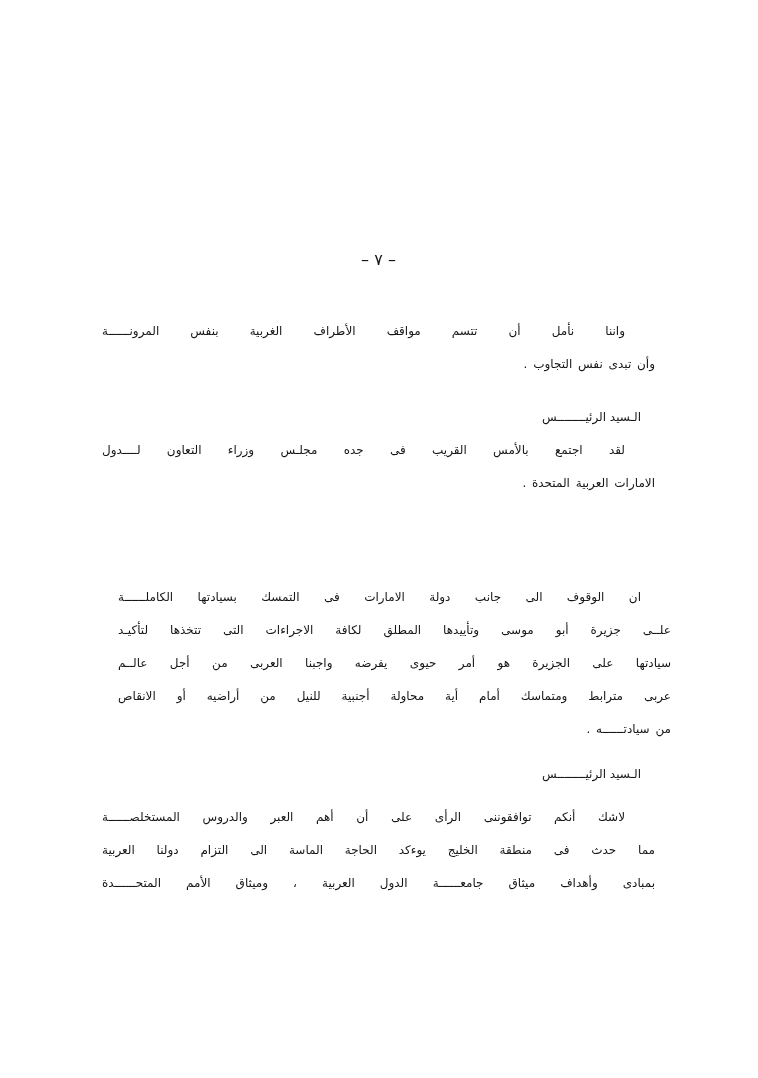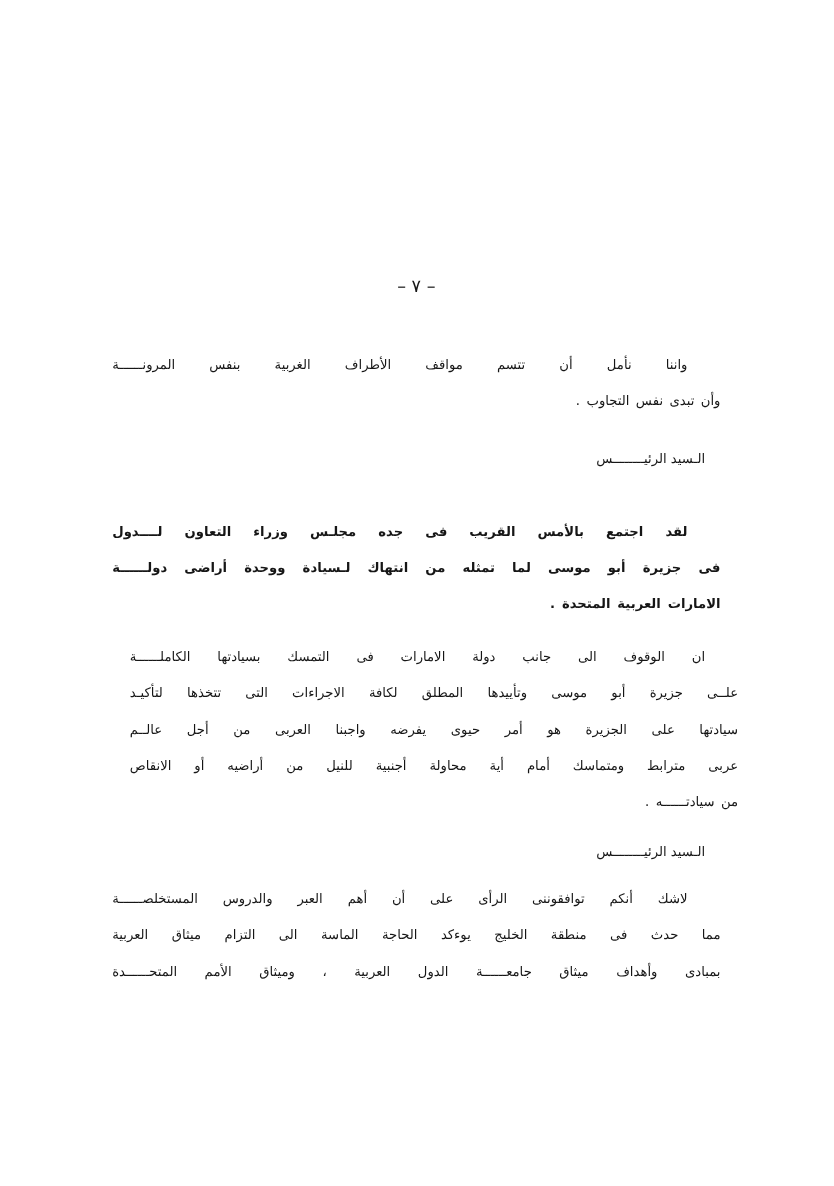--- a/index.html
+++ b/index.html
@@ -29,21 +29,21 @@
   .textblock {
     position: absolute;
     left: 102px;
     width: 553px;
     direction: rtl;
     font-size: 12px;
     line-height: 33px;
   }
   .block-p1 { top: 315px; }
   .block-h1 { top: 401px; }
-  .block-p2 { top: 467px; font-weight: bold; }
+  .block-p2 { top: 434px; }
   .block-p3 { top: 581px; margin-left: 16px; }
   .block-h2 { top: 758px; }
   .block-p4 { top: 801px; }
   .line {
     text-align: justify;
     text-align-last: justify;
     word-spacing: 2px;
   }
   .line.first {
     padding-right: 30px;
@@ -68,35 +68,34 @@
     <div class="line first">واننا نأمل أن تتسم مواقف الأطراف الغربية بنفس المرونــــــة</div>
     <div class="line end">وأن تبدى نفس التجاوب .</div>
   </div>
 
   <div class="textblock block-h1">
     <div class="heading">الـسيد الرئيــــــــس</div>
   </div>
 
   <div class="textblock block-p2">
     <div class="line first">لقد اجتمع بالأمس القريب فى جده مجلـس وزراء التعاون لــــدول</div>
-    <div class="line">فى جزيرة أبو موسى لما تمثله من انتهاك لـسيادة ووحدة أراضى دولــــــة</div>
     <div class="line end">الامارات العربية المتحدة .</div>
   </div>
 
   <div class="textblock block-p3">
     <div class="line first">ان الوقوف الى جانب دولة الامارات فى التمسك بسيادتها الكاملــــــة</div>
     <div class="line">علــى جزيرة أبو موسى وتأييدها المطلق لكافة الاجراءات التى تتخذها لتأكيـد</div>
     <div class="line">سيادتها على الجزيرة هو أمر حيوى يفرضه واجبنا العربى من أجل عالــم</div>
     <div class="line">عربى مترابط ومتماسك أمام أية محاولة أجنبية للنيل من أراضيه أو الانقاص</div>
     <div class="line end">من سيادتــــــه .</div>
   </div>
 
   <div class="textblock block-h2">
     <div class="heading">الـسيد الرئيــــــــس</div>
   </div>
 
   <div class="textblock block-p4">
     <div class="line first">لاشك أنكم توافقوننى الرأى على أن أهم العبر والدروس المستخلصــــــة</div>
-    <div class="line">مما حدث فى منطقة الخليج يوءكد الحاجة الماسة الى التزام ميثاق العربية</div>
+    <div class="line">مما حدث فى منطقة الخليج يوءكد الحاجة الماسة الى التزام دولنا العربية</div>
     <div class="line">بمبادى وأهداف ميثاق جامعــــــة الدول العربية ، وميثاق الأمم المتحــــــدة</div>
   </div>
 
 </div>
 
 </body></html>

